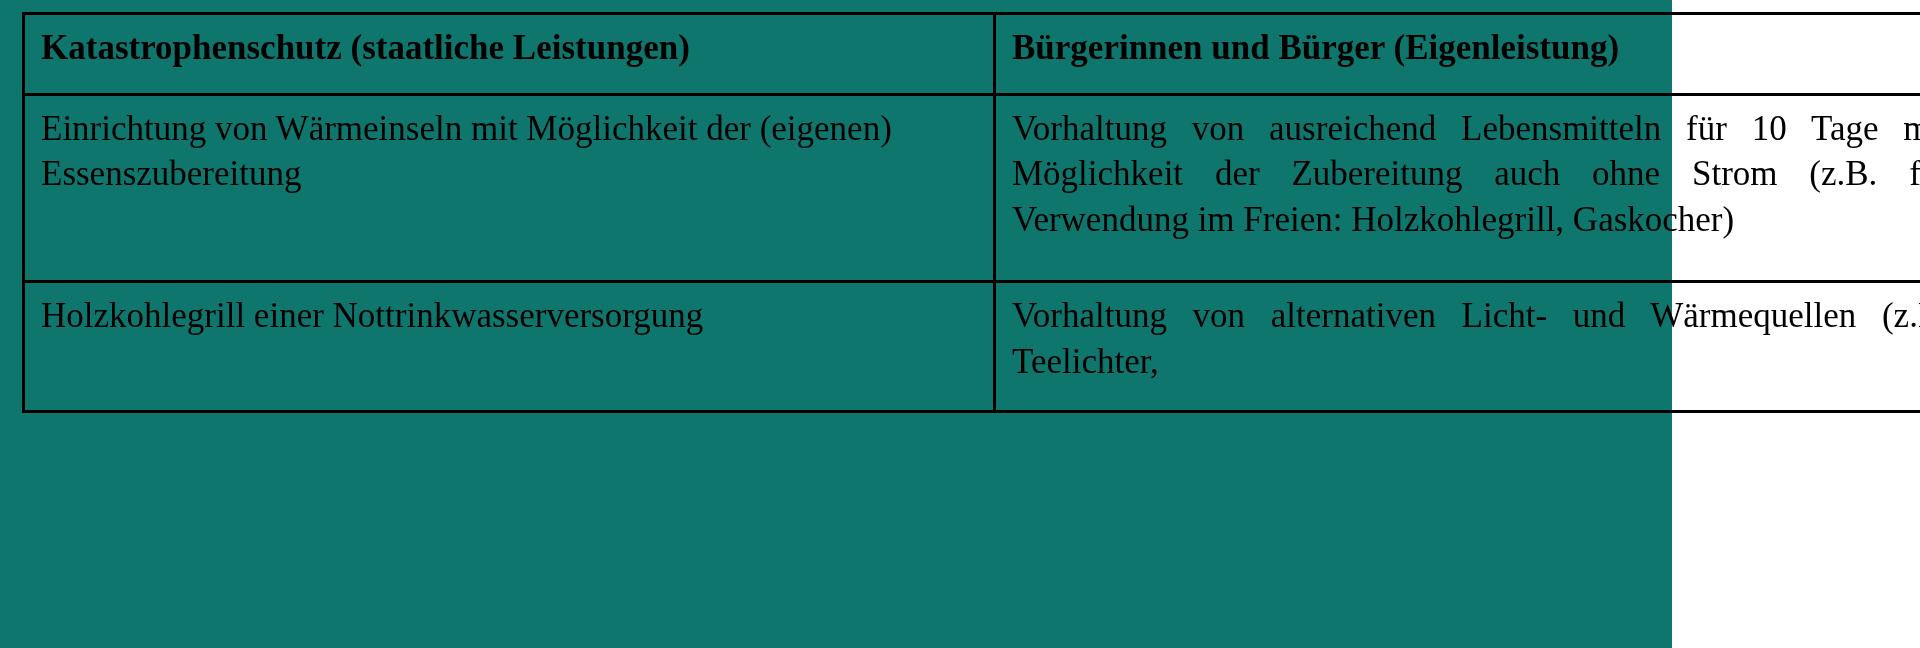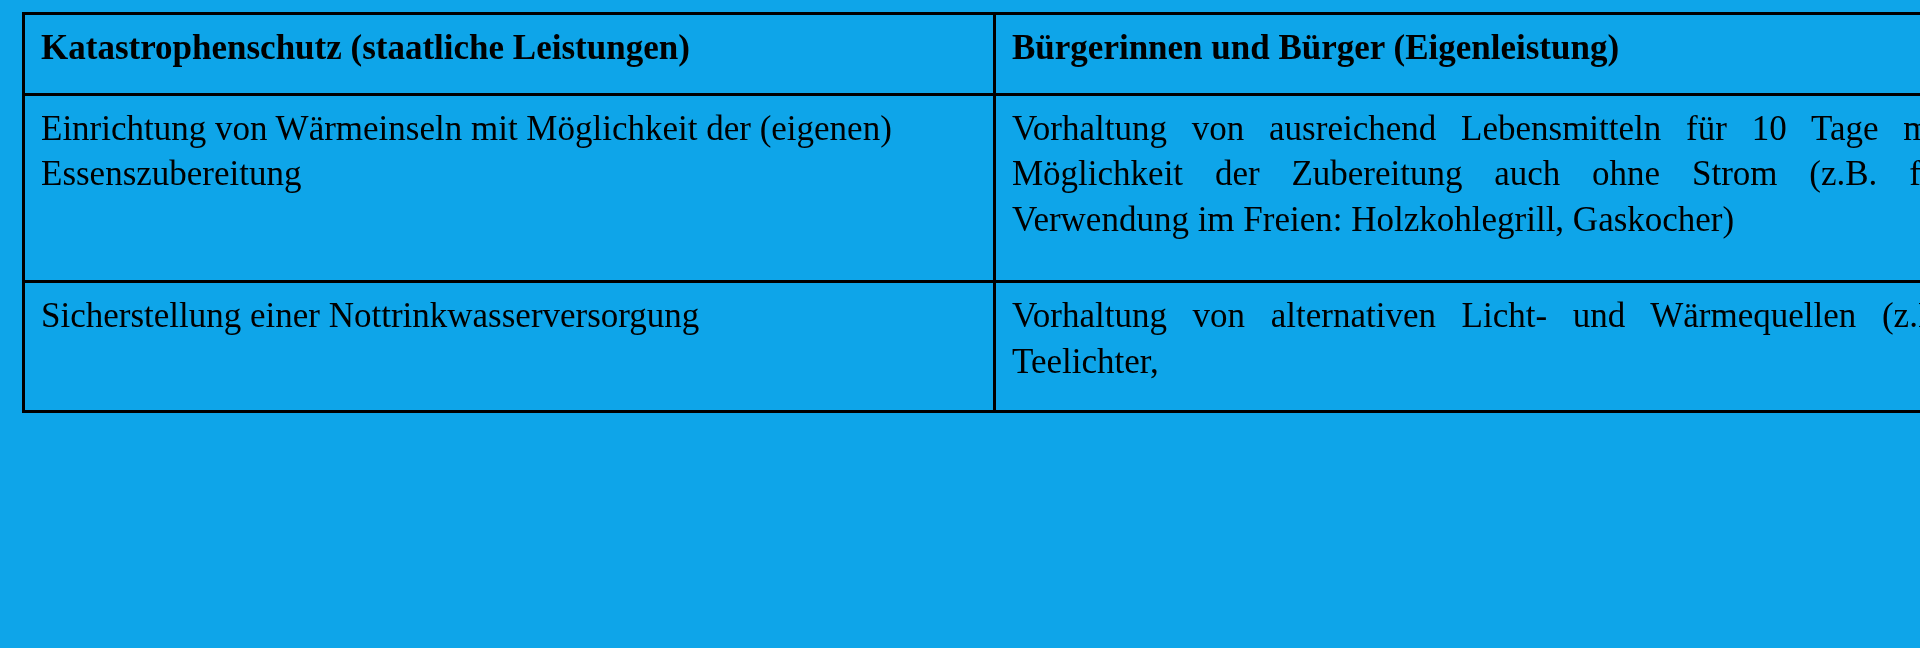--- a/index.html
+++ b/index.html
@@ -7,24 +7,24 @@
     padding: 0;
     background: #ffffff;
   }
   body {
     width: 1920px;
     height: 648px;
     font-family: "Liberation Serif", serif;
     color: #000000;
   }
   .page {
-    width: 1920px;
+    width: 1672px;
     height: 648px;
     position: relative;
-    background: #0ea5e9;
+    background: #0f766e;
     box-sizing: border-box;
   }
   .table-wrap {
     position: absolute;
     left: 22px;
     top: 12px;
     width: 1876px;
   }
   table.doc-table {
     border-collapse: collapse;
@@ -82,21 +82,21 @@
         <tr class="row-1">
           <td class="col-left">
             <span class="cell-text">Einrichtung von Wärmeinseln mit Möglichkeit der (eigenen) Essenszubereitung</span>
           </td>
           <td class="col-right">
             <span class="cell-text">Vorhaltung von ausreichend Lebensmitteln für 10 Tage mit Möglichkeit der Zubereitung auch ohne Strom (z.B. für Verwendung im Freien: Holzkohlegrill, Gaskocher)</span>
           </td>
         </tr>
         <tr class="row-2">
           <td class="col-left">
-            <span class="cell-text">Sicherstellung einer Nottrinkwasserversorgung</span>
+            <span class="cell-text">Holzkohlegrill einer Nottrinkwasserversorgung</span>
           </td>
           <td class="col-right">
             <span class="cell-text">Vorhaltung von alternativen Licht- und Wärmequellen (z.B. Teelichter,</span>
           </td>
         </tr>
       </tbody>
     </table>
   </div>
 </div>
 

